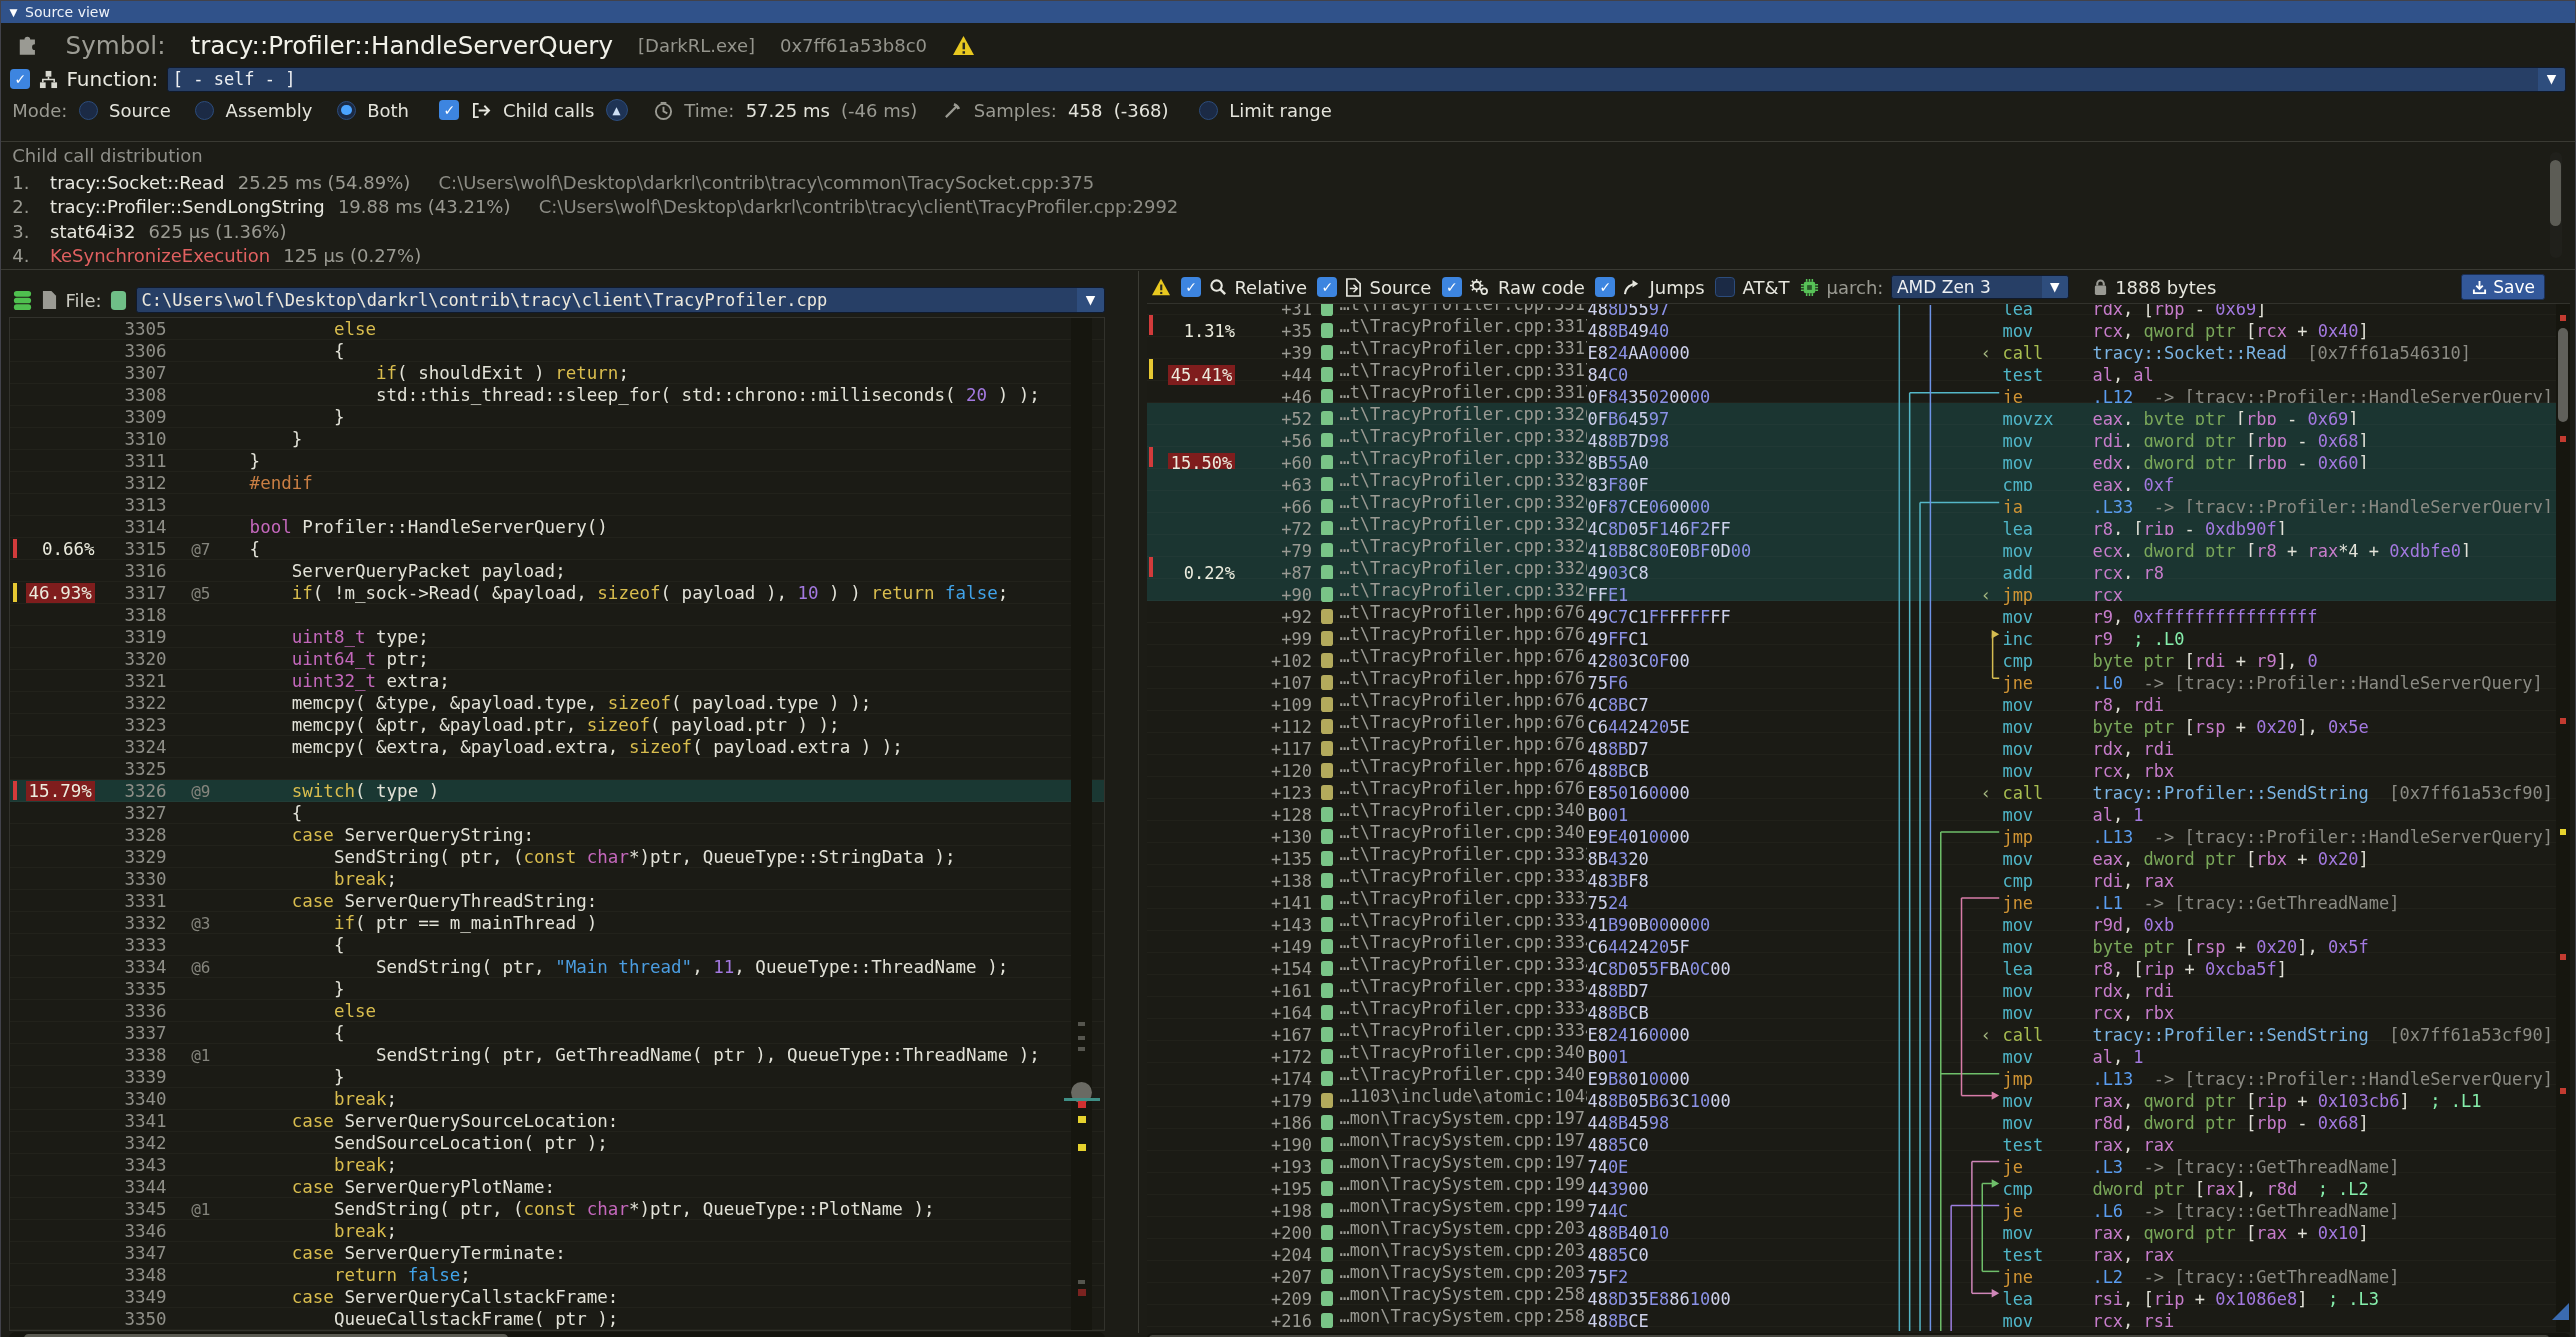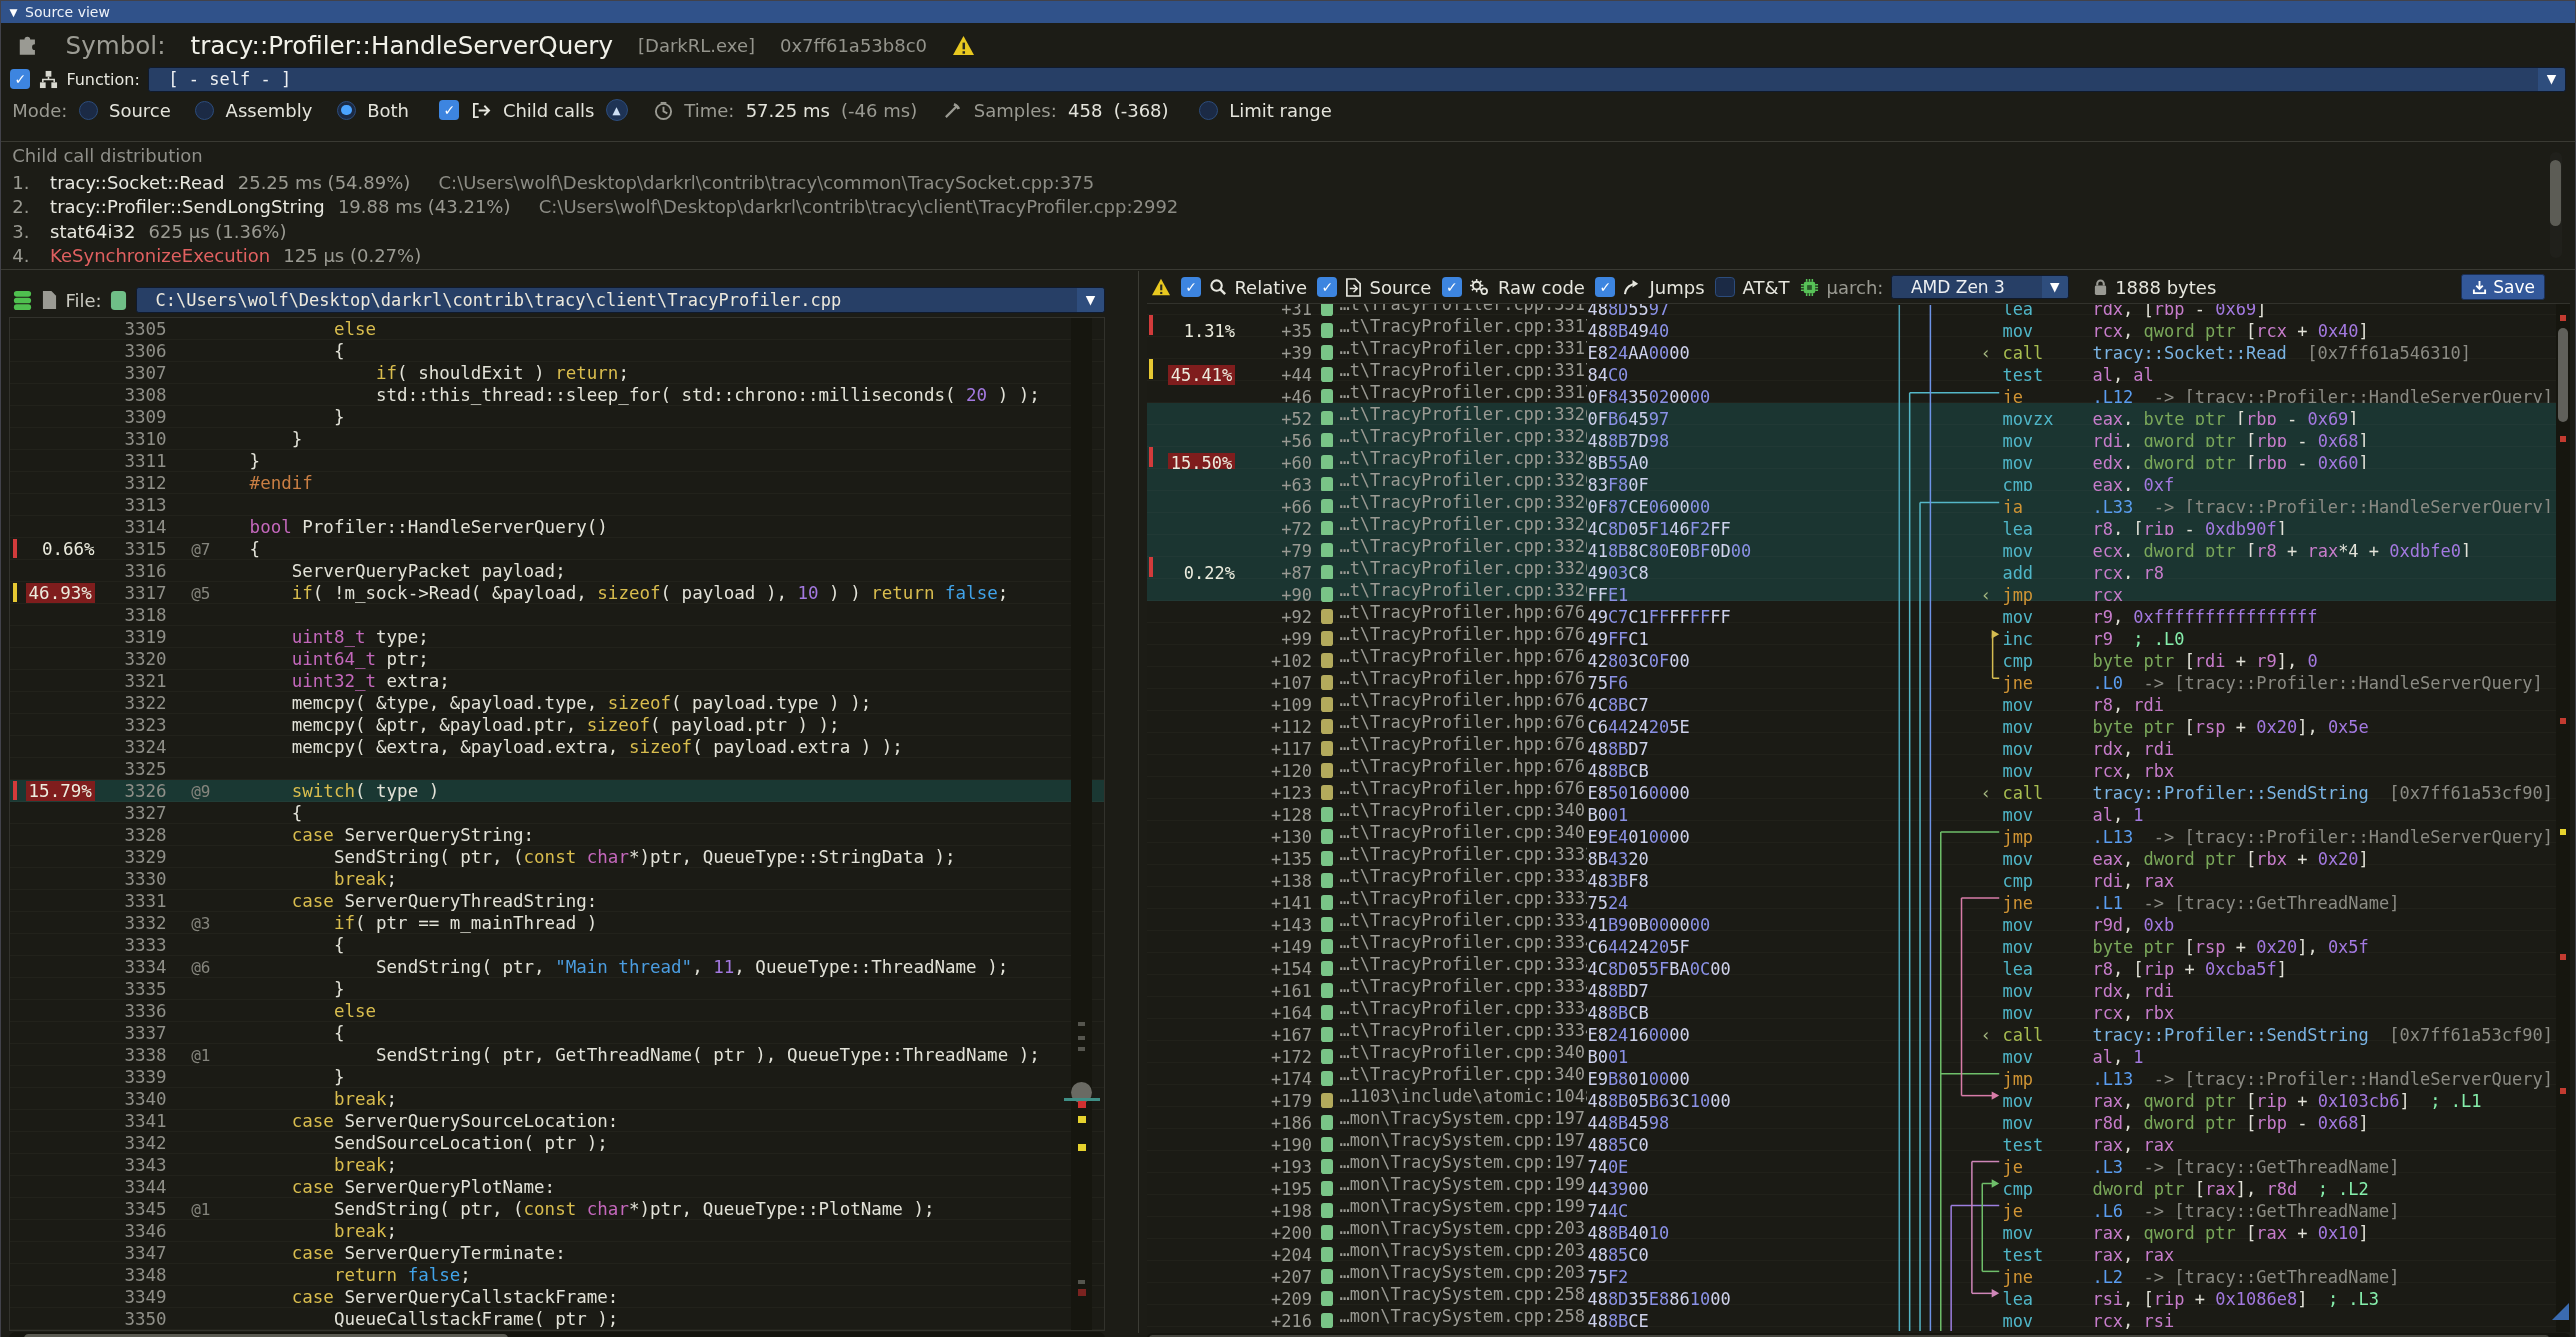--- a/index.html
+++ b/index.html
@@ -4,23 +4,23 @@
 <style>
   html,body{margin:0;padding:0;background:#0e0e0b;}
   .window{position:relative;width:2576px;height:1338px;background:#1c1c16;font-family:"DejaVu Sans",sans-serif;color:#e6e6df;overflow:hidden;border:0.9px solid #42424a;box-sizing:border-box;}
   .titlebar{position:absolute;top:0;left:0;right:0;height:22px;background:#30528a;display:flex;align-items:center;gap:7.6px;padding-left:8.5px;font-size:14px;color:#eef2f8;}
   .titlebar .tri{font-size:10.4px;color:#ffffff;}
   .symbol-row{position:absolute;top:30px;left:15px;display:flex;align-items:center;gap:25px;}
   .symbol-label{font-size:24.6px;color:#9c9c94;}
   .symbol-name{font-size:24.6px;color:#f2f2ea;}
   .symbol-meta{font-size:18px;color:#94948c;}
   .fn-row{position:absolute;top:66px;left:9.4px;right:9.4px;height:24.6px;display:flex;align-items:center;gap:8.5px;}
-  .fn-label{font-size:16px;color:#e8e8e0;}
+  .fn-label{font-size:20px;color:#e8e8e0;}
   .combo{background:#273f66;border:0.9px solid #101a2c;border-radius:2.8px;height:24.6px;display:flex;align-items:center;box-sizing:border-box;}
-  .combo .val{flex:1;padding:0 19px;font-size:17px;color:#eef0f2;white-space:nowrap;overflow:hidden;}
+  .combo .val{flex:1;padding:0 5px;font-size:17px;color:#eef0f2;white-space:nowrap;overflow:hidden;}
   .combo .arrow{width:26.4px;height:100%;background:#2e4d7d;border-radius:0 2.8px 2.8px 0;display:flex;align-items:center;justify-content:center;color:#fff;font-size:12.3px;}
   .fn-row .combo{flex:1;}
   .mode-row{position:absolute;top:98px;left:11.3px;display:flex;align-items:center;gap:11.3px;font-size:18px;color:#e4e4dc;}
   .dim{color:#9a9a92;}
   .chk{width:20px;height:20px;border-radius:3.8px;background:#3d85e0;display:inline-flex;align-items:center;justify-content:center;color:#fff;font-size:14px;font-weight:bold;flex:0 0 auto;}
   .chk.off{background:#1b2a45;border:0.9px solid #2c4c7c;box-sizing:border-box;color:transparent;}
   .radio{width:19px;height:19px;border-radius:50%;background:#1b2a45;border:0.9px solid #2c4c7c;box-sizing:border-box;display:inline-flex;align-items:center;justify-content:center;flex:0 0 auto;}
   .radio .dot{width:10.4px;height:10.4px;border-radius:50%;background:#4aa3ff;display:none;}
   .radio.on .dot{display:block;}
   .circle-btn{width:22px;height:22px;border-radius:50%;background:#1e3355;border:0.9px solid #2c4c7c;display:inline-flex;align-items:center;justify-content:center;color:#cfe0f5;font-size:10.4px;box-sizing:border-box;}

